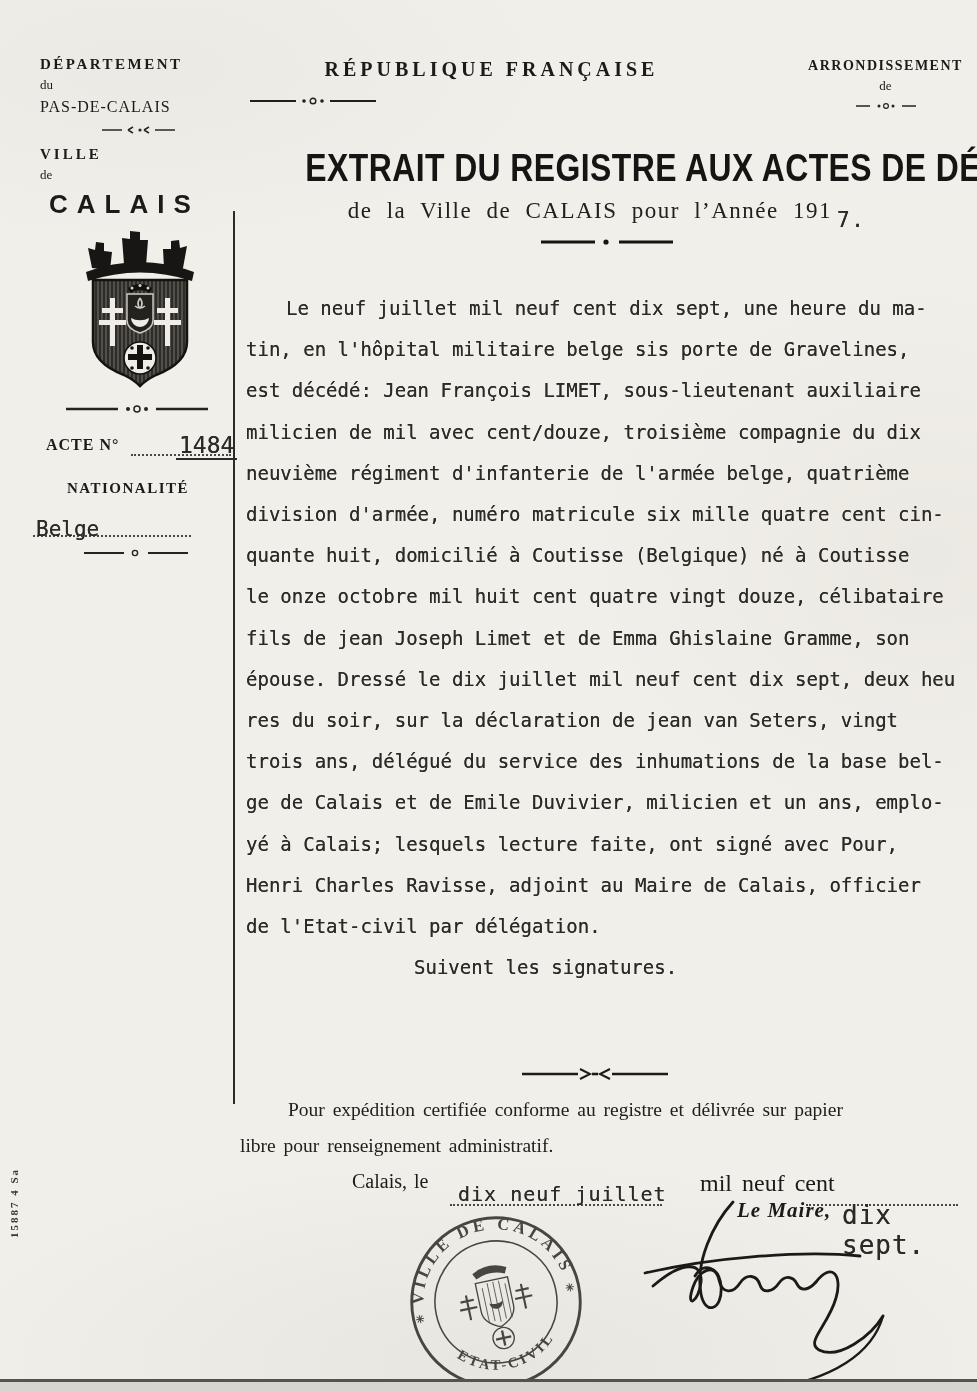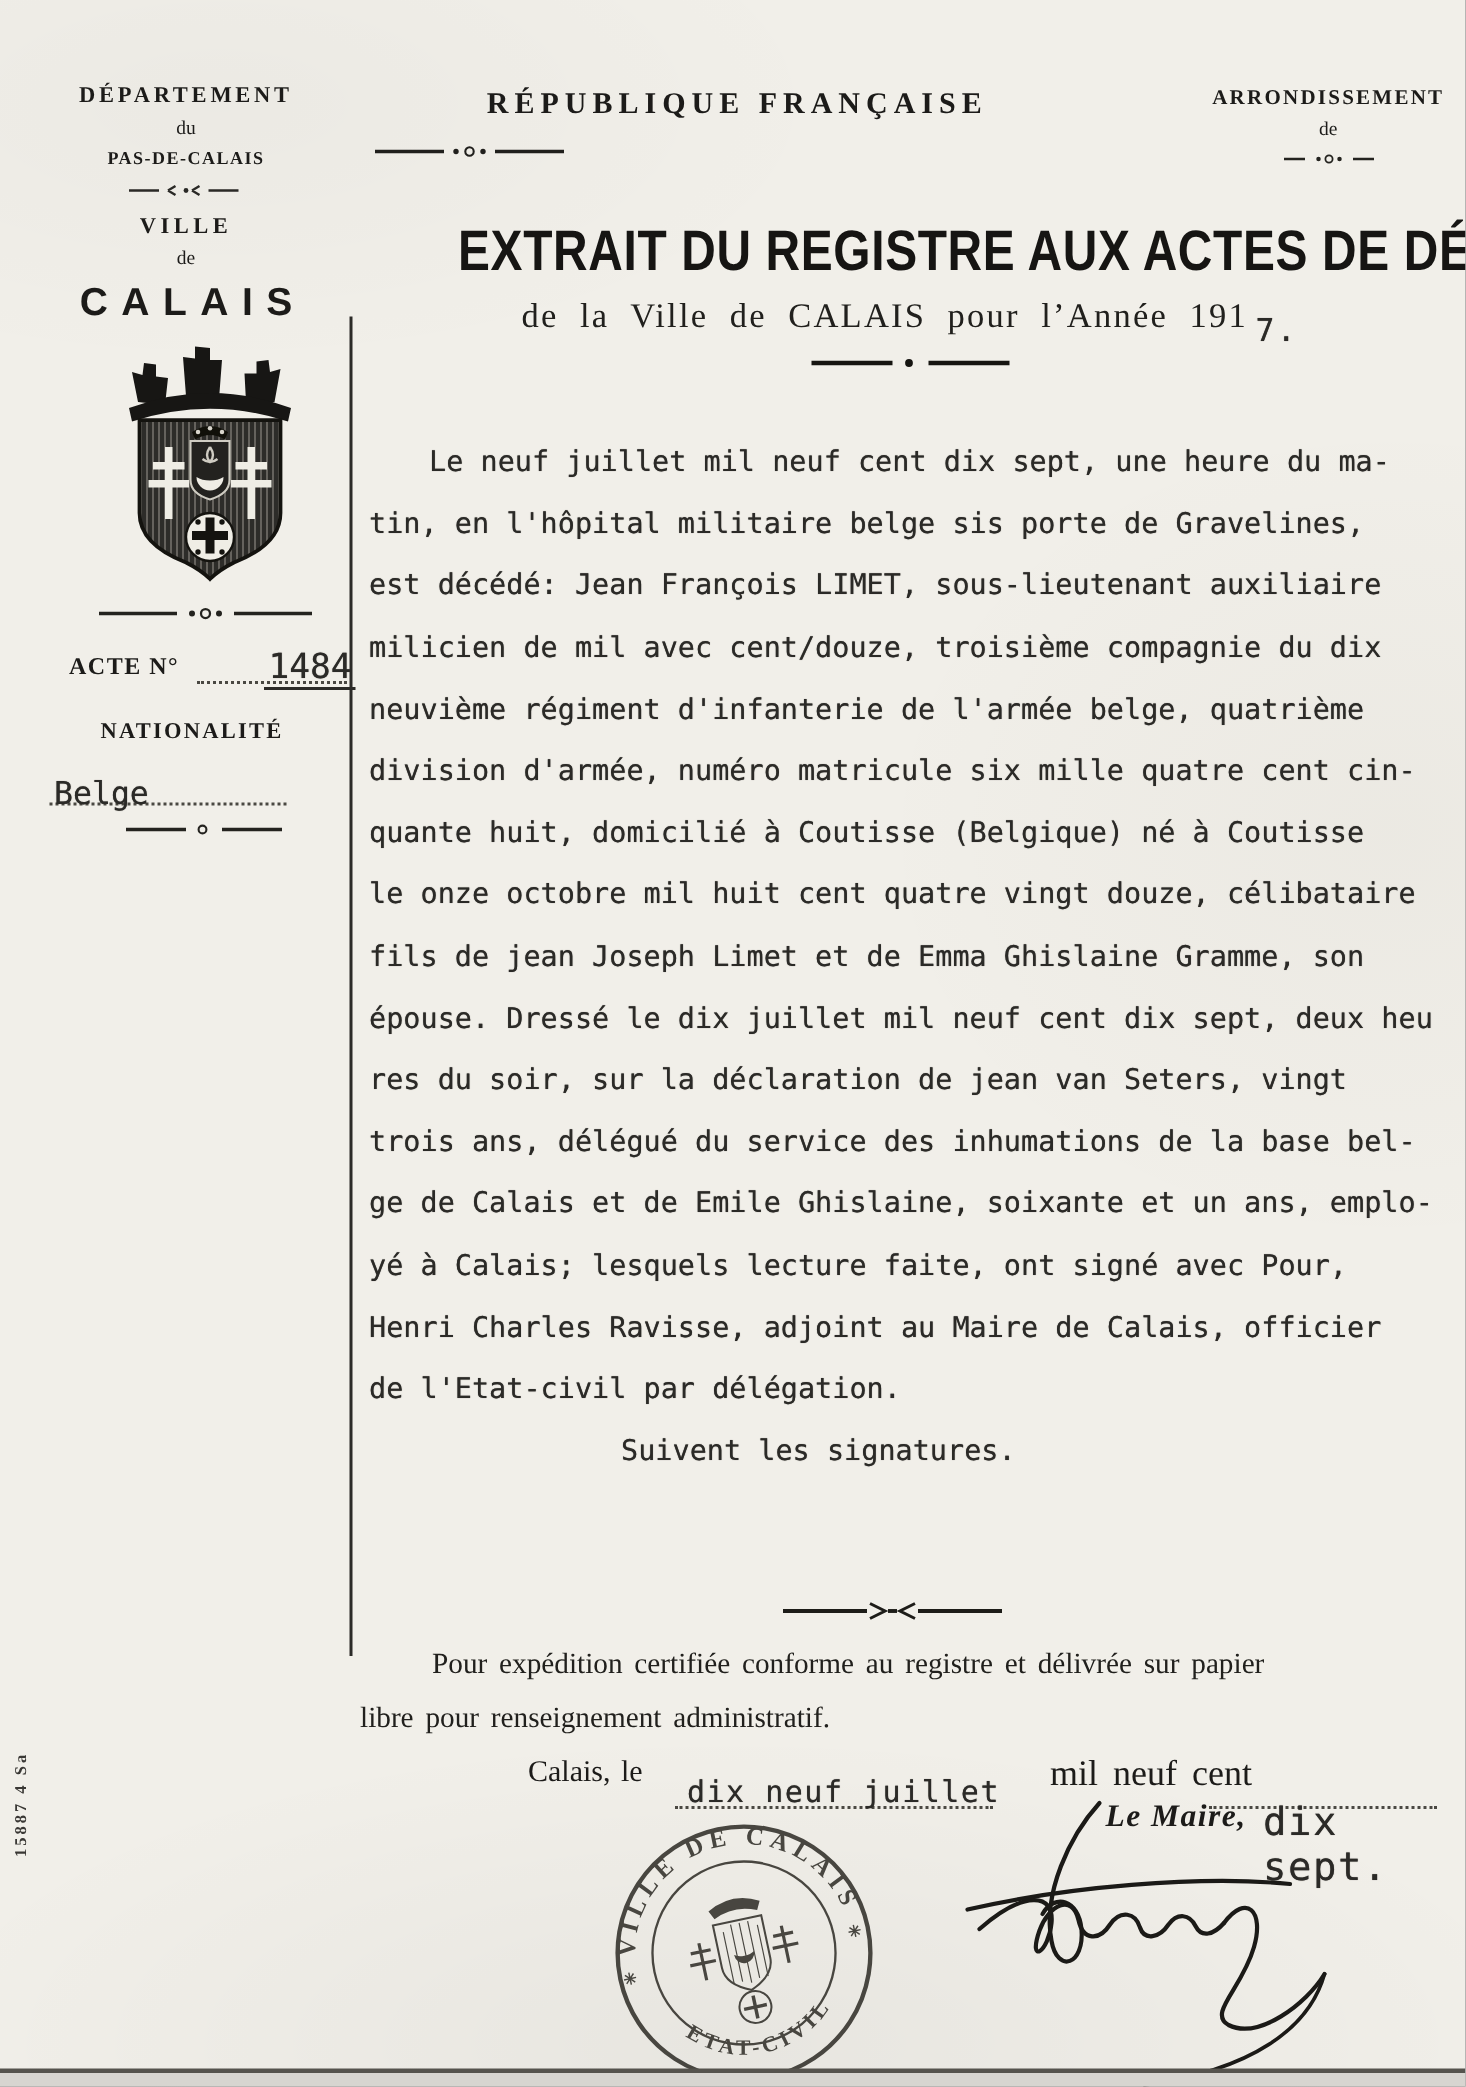--- a/index.html
+++ b/index.html
@@ -14,24 +14,24 @@
     font-family:"Liberation Serif", serif;
   }
   .abs{position:absolute;}
   .serif{font-family:"Liberation Serif", serif;}
   .typed{
     font-family:"DejaVu Sans Mono", monospace;
     color:#2b2a27;
     text-shadow:0 0 0.5px rgba(40,38,34,.8);
   }
   
-  .col-left{left:24px;top:56px;width:200px;text-align:center;}
+  .col-left{left:40px;top:56px;width:200px;}
   .dept{font-size:15px;letter-spacing:2.5px;font-weight:bold;}
   .small-du{font-size:13px;margin-top:4px;}
-  .dept-name{font-size:12px;font-weight:bold;letter-spacing:1px;margin-top:5px;}
+  .dept-name{font-size:16px;font-weight:normal;letter-spacing:1px;margin-top:5px;}
   .ville{font-size:15px;letter-spacing:3px;font-weight:bold;margin-top:10px;}
   .city{font-family:"Liberation Sans",sans-serif;font-size:26px;font-weight:bold;letter-spacing:9px;margin-top:6px;text-indent:9px;}
   
   .col-center{left:248px;top:58px;right:12px;text-align:center;}
   .republique{font-size:20px;font-weight:bold;letter-spacing:4px;}
   .main-title{
     font-family:"Liberation Sans",sans-serif;font-weight:bold;font-size:38px;
     letter-spacing:.5px;white-space:nowrap;transform:scaleX(.84);transform-origin:50% 50%;
     margin-top:40px;color:#161513;
   }
@@ -195,21 +195,21 @@
     <div class="ln">est décédé: Jean François LIMET, sous-lieutenant auxiliaire</div>
     <div class="ln">milicien de mil avec cent/douze, troisième compagnie du dix</div>
     <div class="ln">neuvième régiment d'infanterie de l'armée belge, quatrième</div>
     <div class="ln">division d'armée, numéro matricule six mille quatre cent cin-</div>
     <div class="ln">quante huit, domicilié à Coutisse (Belgique) né à Coutisse</div>
     <div class="ln">le onze octobre mil huit cent quatre vingt douze, célibataire</div>
     <div class="ln">fils de jean Joseph Limet et de Emma Ghislaine Gramme, son</div>
     <div class="ln">épouse. Dressé le dix juillet mil neuf cent dix sept, deux heu</div>
     <div class="ln">res du soir, sur la déclaration de jean van Seters, vingt</div>
     <div class="ln">trois ans, délégué du service des inhumations de la base bel-</div>
-    <div class="ln">ge de Calais et de Emile Ghislaine, soixante et un ans, emplo-</div>
+    <div class="ln">ge de Calais et de Emile Duvivier, milicien et un ans, emplo-</div>
     <div class="ln">yé à Calais; lesquels lecture faite, ont signé avec Pour,</div>
     <div class="ln">Henri Charles Ravisse, adjoint au Maire de Calais, officier</div>
     <div class="ln">de l'Etat-civil par délégation.</div>
     <div class="ln closing">Suivent les signatures.</div>
   </div>
 
   <svg class="abs" style="left:520px;top:1066px;" width="150" height="16">
     <path d="M2,8 h56 m34,0 h56" stroke="#1d1c18" stroke-width="2.6"></path>
     <path d="M60,3 l10,5 -10,5 M90,3 l-10,5 10,5" stroke="#1d1c18" stroke-width="2" fill="none"></path>
     <path d="M72,8 h6" stroke="#1d1c18" stroke-width="2.6"></path>

